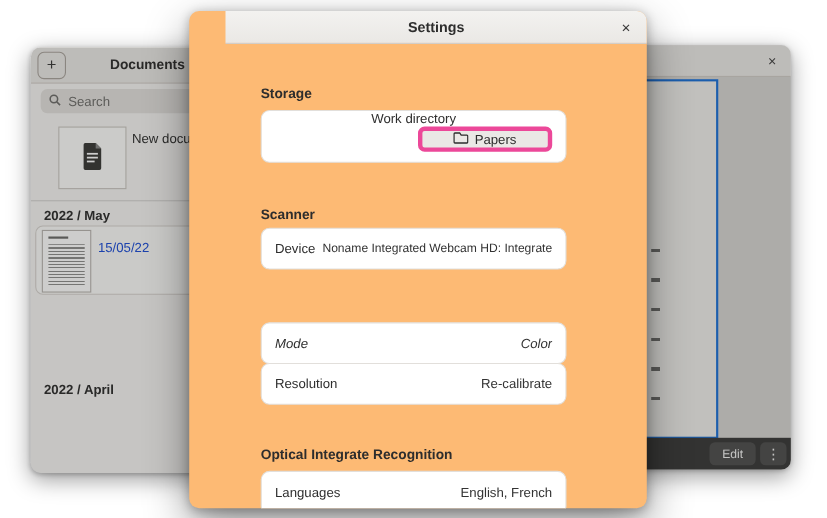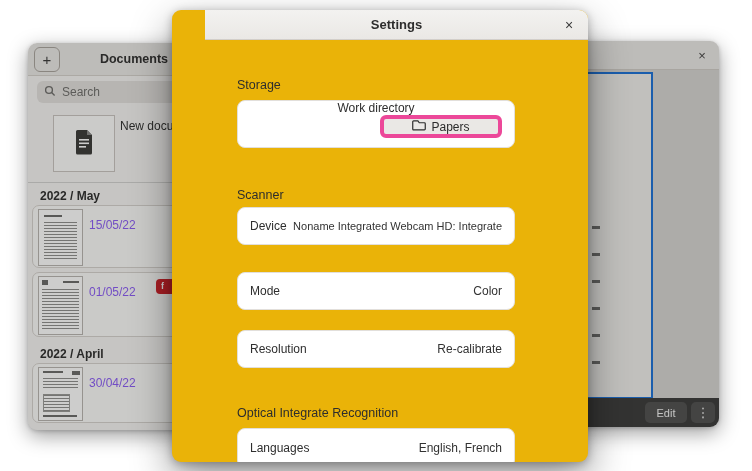--- a/index.html
+++ b/index.html
@@ -48,21 +48,21 @@
   .doc-card {
     position:absolute; left:4px; width:206px; background:#fbfbfa;
     border:1px solid #d7d3cf; border-radius:7px;
   }
   .thumb {
     position:absolute; left:5px; top:3px; width:45px; background:#ffffff;
     border:1px solid #b9b5b1; overflow:hidden;
   }
   .thumb .tl { position:absolute; background:repeating-linear-gradient(to bottom, #8f8f8d 0 1px, transparent 1px 3px); }
   .thumb .tt { position:absolute; background:#6b6b69; }
-  .doc-date { position:absolute; left:56px; top:12px; color:#8b5cf6; }
+  .doc-date { position:absolute; left:56px; top:12px; color:#1d4ed8; }
   .badge {
     position:absolute; height:15px; border-radius:4px; background:#d01f28;
     color:#ffffff; font-size:9px; font-weight:bold; line-height:15px;
     padding:0 5px; overflow:hidden;
   }
 
   
   #viewer-window { left:558px; top:41px; width:161px; height:386px; background:#d6d5d3; }
   .viewer-header {
     position:relative; height:29px; background:#ebe9e7; border-bottom:1px solid #d0ccc7;
@@ -90,38 +90,38 @@
   }
   .kebab-btn {
     position:absolute; left:133px; top:4px; width:24px; height:21px;
     background:#505050; border-radius:5px; color:#f4f4f4; font-size:13px;
     display:flex; align-items:center; justify-content:center;
   }
 
   
   #settings-dialog {
     position:absolute; left:172px; top:10px; width:416px; height:452px;
-    background:#eab308; border-radius:9px; overflow:hidden; z-index:10;
+    background:#fdba74; border-radius:9px; overflow:hidden; z-index:10;
     box-shadow:0 16px 40px rgba(0,0,0,0.42), 0 2px 10px rgba(0,0,0,0.28);
     padding-left:33px;
   }
   .dialog-header {
     position:relative; height:30px; background:linear-gradient(#f3f2f0,#eae8e5);
     border-bottom:1px solid #d2cec9;
   }
   .dialog-title {
     position:absolute; left:0; right:0; top:0; height:30px; line-height:30px;
     text-align:center; font-weight:bold; font-size:13px; color:#2d2d2d;
   }
   .dialog-close {
     position:absolute; right:10px; top:6px; width:18px; height:18px;
     display:flex; align-items:center; justify-content:center;
     font-size:14px; color:#3a3a3a; z-index:2;
   }
-  .section-header { position:absolute; left:65px; font-weight:normal; font-size:12.5px; color:#2d2d2d; }
+  .section-header { position:absolute; left:65px; font-weight:bold; font-size:12.5px; color:#2d2d2d; }
   .pref-card {
     position:absolute; left:65px; width:278px; background:#ffffff;
     border:1px solid #e2dfdb; border-radius:8px;
     display:flex; align-items:center; padding:0 12px;
   }
   .pref-label { font-size:12px; color:#2e2e2e; white-space:nowrap; }
   .pref-value {
     margin-left:auto; font-size:11px; color:#333333; white-space:nowrap;
     overflow:hidden; text-align:right;
   }
@@ -171,42 +171,23 @@
   <div class="group-header" style="top:146px;">2022 / May</div>
 
   <div class="doc-card" style="top:162px; height:63px;">
     <div class="thumb" style="height:57px;">
       <div class="tt" style="left:5px; top:5px; width:18px; height:2px;"></div>
       <div class="tl" style="left:5px; right:5px; top:12px; bottom:5px;"></div>
     </div>
     <div class="doc-date">15/05/22</div>
   </div>
 
-  <div class="doc-card" style="top:229px; height:65px;">
-    <div class="thumb" style="height:59px;">
-      <div class="tt" style="left:3px; top:3px; width:6px; height:5px;"></div>
-      <div class="tt" style="left:24px; top:4px; width:16px; height:2px;"></div>
-      <div class="tl" style="left:3px; right:3px; top:12px; bottom:4px;"></div>
-    </div>
-    <div class="doc-date">01/05/22</div>
-    <div class="badge" style="left:123px; top:6px; width:38px;">f</div>
-  </div>
 
   <div class="group-header" style="top:304px;">2022 / April</div>
 
-  <div class="doc-card" style="top:320px; height:60px;">
-    <div class="thumb" style="height:54px;">
-      <div class="tt" style="left:4px; top:3px; width:20px; height:2px;"></div>
-      <div class="tt" style="left:33px; top:3px; width:8px; height:4px;"></div>
-      <div class="tl" style="left:4px; right:4px; top:10px; height:12px;"></div>
-      <div class="tl" style="left:4px; right:12px; top:26px; bottom:8px; border:1px solid #9a9a98;"></div>
-      <div class="tt" style="left:4px; bottom:3px; width:34px; height:2px;"></div>
-    </div>
-    <div class="doc-date">30/04/22</div>
-  </div>
 
   <div class="dim-overlay"></div>
 </div>
 
 <div class="window" id="viewer-window">
   <div class="viewer-header">
     <div class="viewer-close">×</div>
   </div>
 
   <div class="page"></div>
@@ -241,21 +222,21 @@
       </span>
       <span>Papers</span>
     </div>
   </div>
 
   <div class="section-header" style="top:178px;text-align:right;">Scanner</div>
   <div class="pref-card" style="top:197px; height:38px;">
     <span class="pref-label">Device</span>
     <span class="pref-value">Noname Integrated Webcam HD: Integrate</span>
   </div>
-  <div class="pref-card" style="top:262px; height:38px;">
+  <div class="pref-card" style="top:283px; height:38px;font-style:italic;">
     <span class="pref-label">Mode</span>
     <span class="pref-value" style="font-size:12px;">Color</span>
   </div>
   <div class="pref-card" style="top:320px; height:38px;">
     <span class="pref-label">Resolution</span>
     <span class="pref-value" style="font-size:12px;">Re-calibrate</span>
   </div>
 
   <div class="section-header" style="top:396px;">Optical Integrate Recognition</div>
   <div class="pref-card" style="top:418px; height:40px;">

